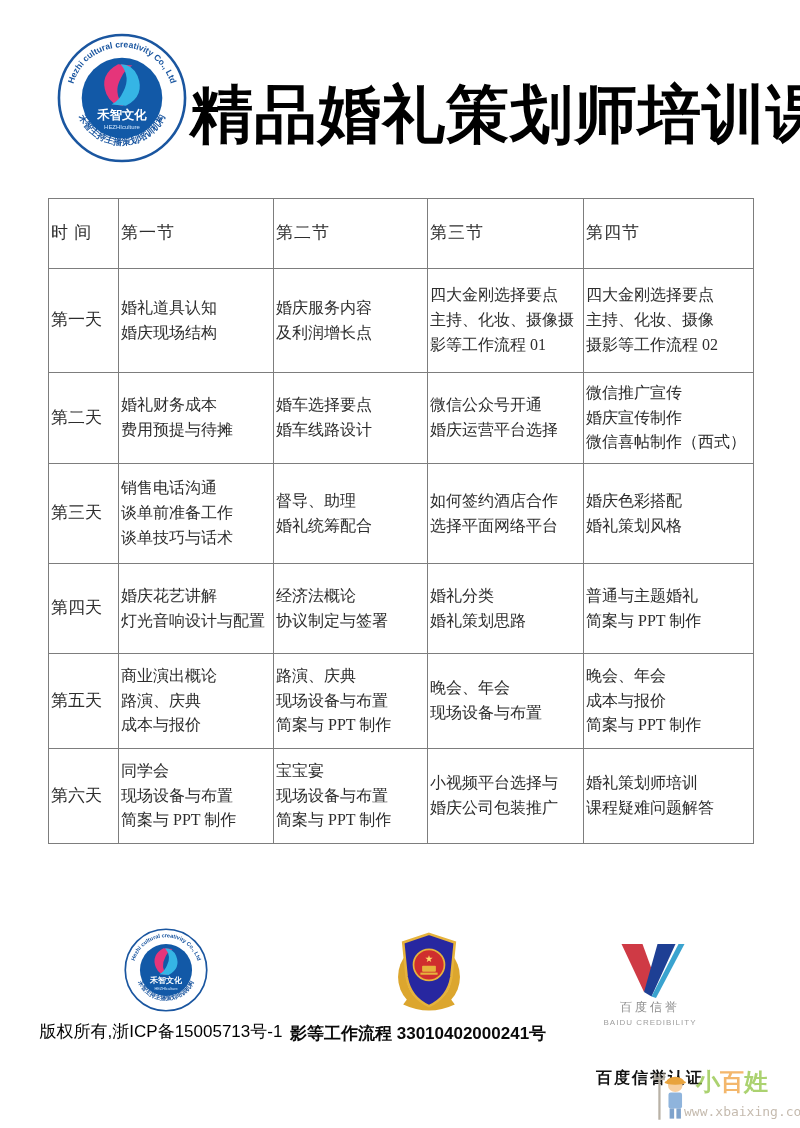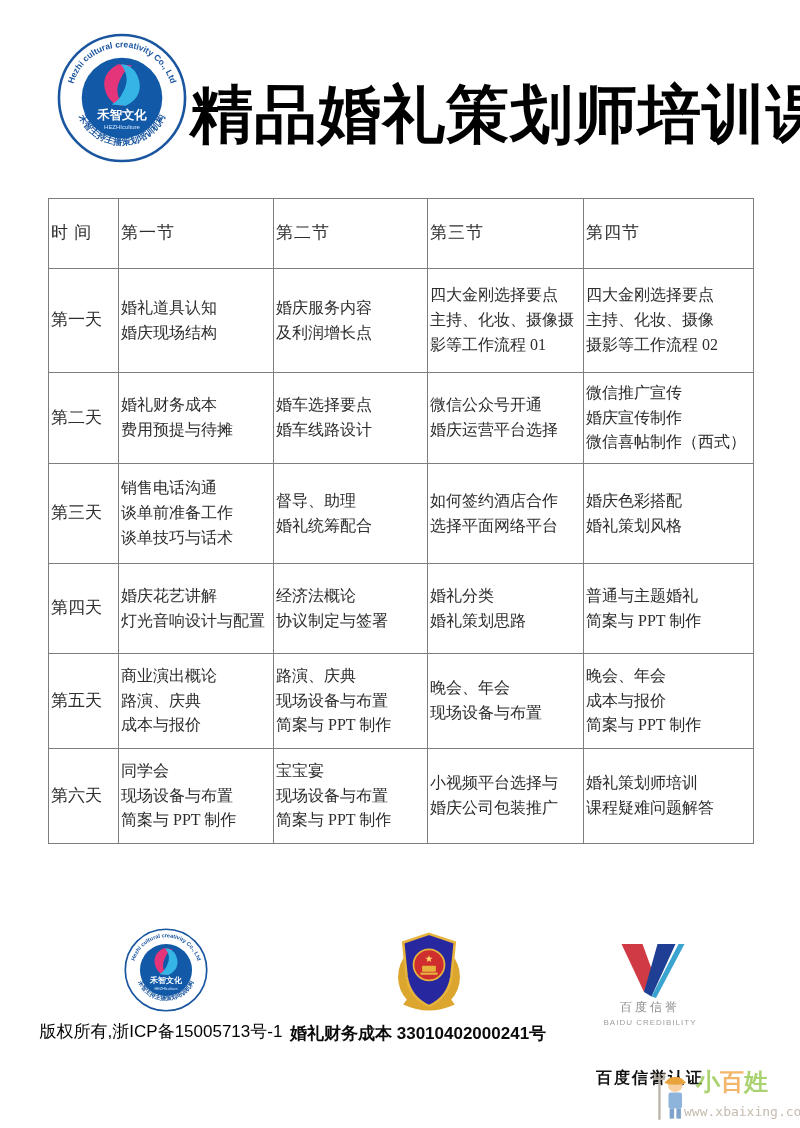--- a/index.html
+++ b/index.html
@@ -258,21 +258,21 @@
     <ellipse cx="50" cy="58" rx="36" ry="38" fill="#dca62e"></ellipse>
     <ellipse cx="50" cy="58" rx="26" ry="30" fill="#f4cf6e"></ellipse>
     <path d="M20,90 q30,14 60,0 l-6,-8 q-24,8 -48,0 z" fill="#dca62e"></path>
     <path d="M50,8 L80,18 L76,58 Q72,82 50,92 Q28,82 24,58 L20,18 Z" stroke="#e6b33c" stroke-width="3" fill="#2727a0"></path>
     <circle cx="50" cy="44" r="18" stroke="#e6b33c" stroke-width="2" fill="#cf2e2e"></circle>
     <text x="50" y="41" text-anchor="middle" font-size="11" fill="#ffd76a">★</text>
     <rect x="42" y="45" width="16" height="7" fill="#e6b33c" rx="1"></rect>
     <rect x="40" y="53" width="20" height="2.5" fill="#e6b33c"></rect>
   </svg>
 
-  <div class="police-caption">婚礼财务成本 33010402000241号</div>
+  <div class="police-caption">影等工作流程 33010402000241号</div>
 
   <svg class="baidu-v" viewBox="0 0 100 80">
     <polygon points="12,8 40,8 56,52 42,72" fill="#cf3a45"></polygon>
     <polygon points="60,8 84,8 52,78 42,72" fill="#1e3f94"></polygon>
     <polygon points="88,8 96,8 58,80 52,78" fill="#3aa3cf"></polygon>
   </svg>
   <div class="baidu-block baidu-cn">百度信誉</div>
   <div class="baidu-block baidu-en">BAIDU CREDIBILITY</div>
   <div class="baidu-block baidu-cert">百度信誉认证</div>
 

